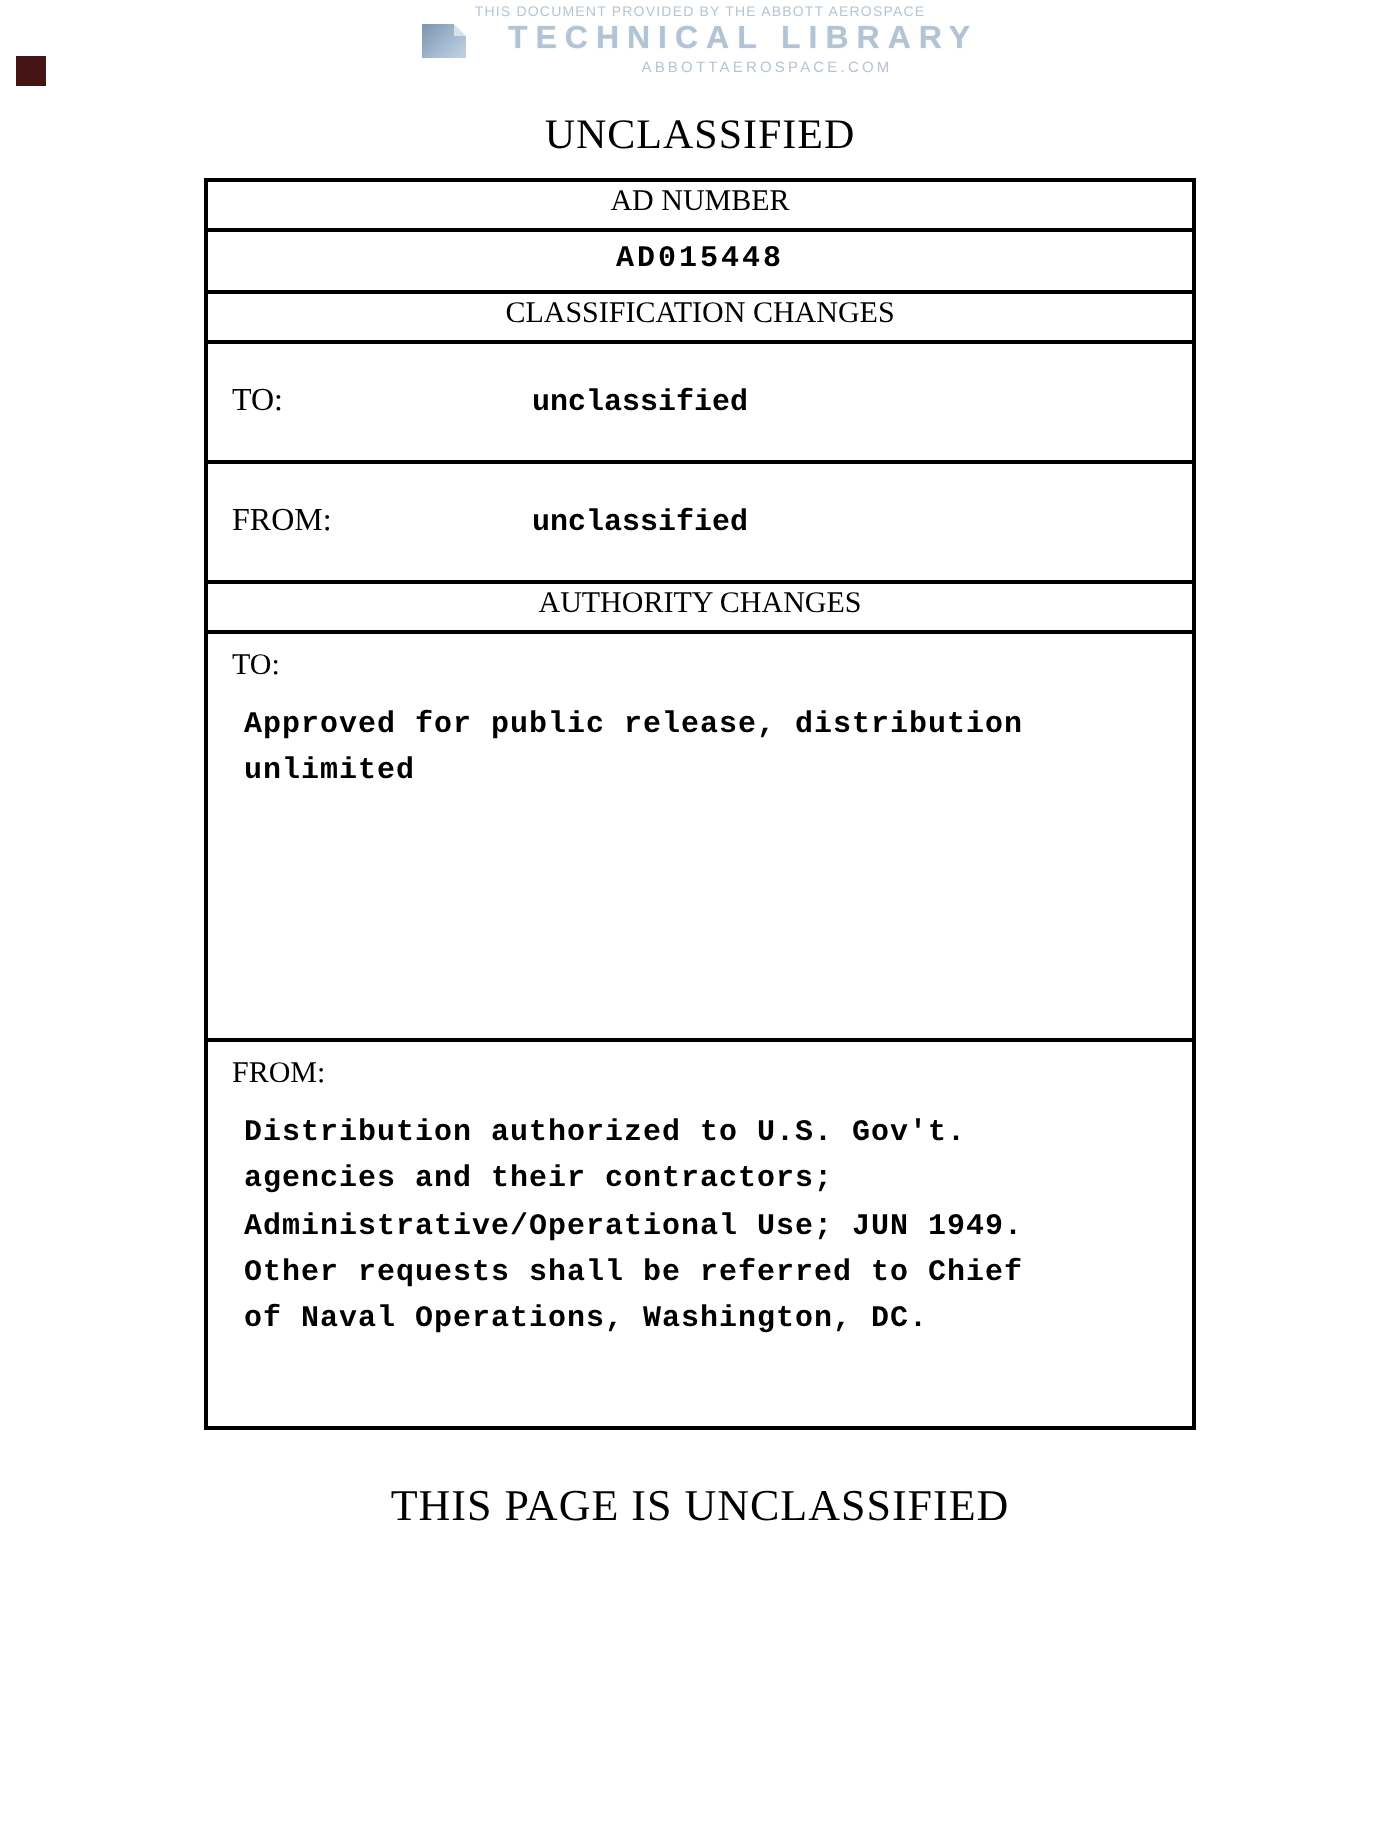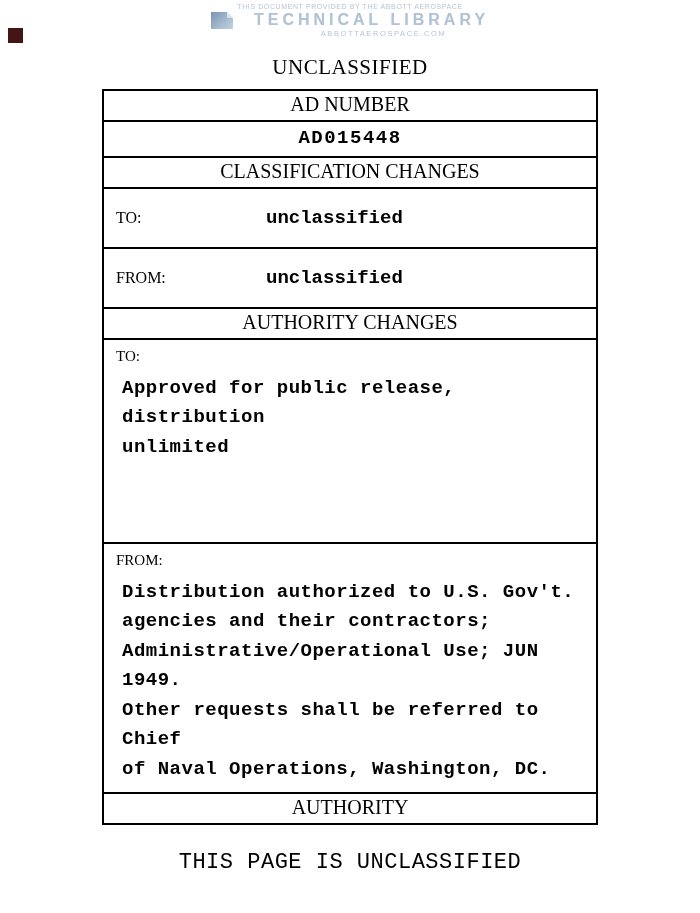--- a/index.html
+++ b/index.html
@@ -87,42 +87,41 @@
     padding-top: 55px;
     text-align: center;
     font-size: 21px;
     letter-spacing: 0.5px;
   }
   .bottom-banner {
     text-align: center;
     font-size: 22px;
     letter-spacing: 0.5px;
     margin-top: 25px;
-    font-family: Liberation Mono, monospace;
   }
 
   
   .doc-table {
     width: 492px;
     margin: 9px auto 0 auto;
     border: 2px solid #000;
   }
   .row { border-top: 2px solid #000; }
   .row:first-child { border-top: none; }
 
   .header-row {
     text-align: center;
-    font-size: 20px;
+    font-size: 15px;
     padding: 2px 0 4px 0;
   }
 
   .mono {
     font-family: "Liberation Mono", monospace;
     font-weight: bold;
-    font-size: 19px;
+    font-size: 15px;
   }
 
   .ad-value-row {
     text-align: center;
     padding: 5px 0 7px 0;
     letter-spacing: 1.5px;
   }
 
   .inline-row {
     display: flex;
@@ -207,20 +206,19 @@
 
     <div class="row block-row lim-from">
       <span class="lbl">FROM:</span>
       <div class="para mono">Distribution authorized to U.S. Gov't.
 agencies and their contractors;
 Administrative/Operational Use; JUN 1949.
 Other requests shall be referred to Chief
 of Naval Operations, Washington, DC.</div>
     </div>
 
-    <div class="row header-row">AUTHORITY</div>
 
 
   </div>
 
   <div class="bottom-banner">THIS PAGE IS UNCLASSIFIED</div>
 
 </div>
 
 </body></html>

